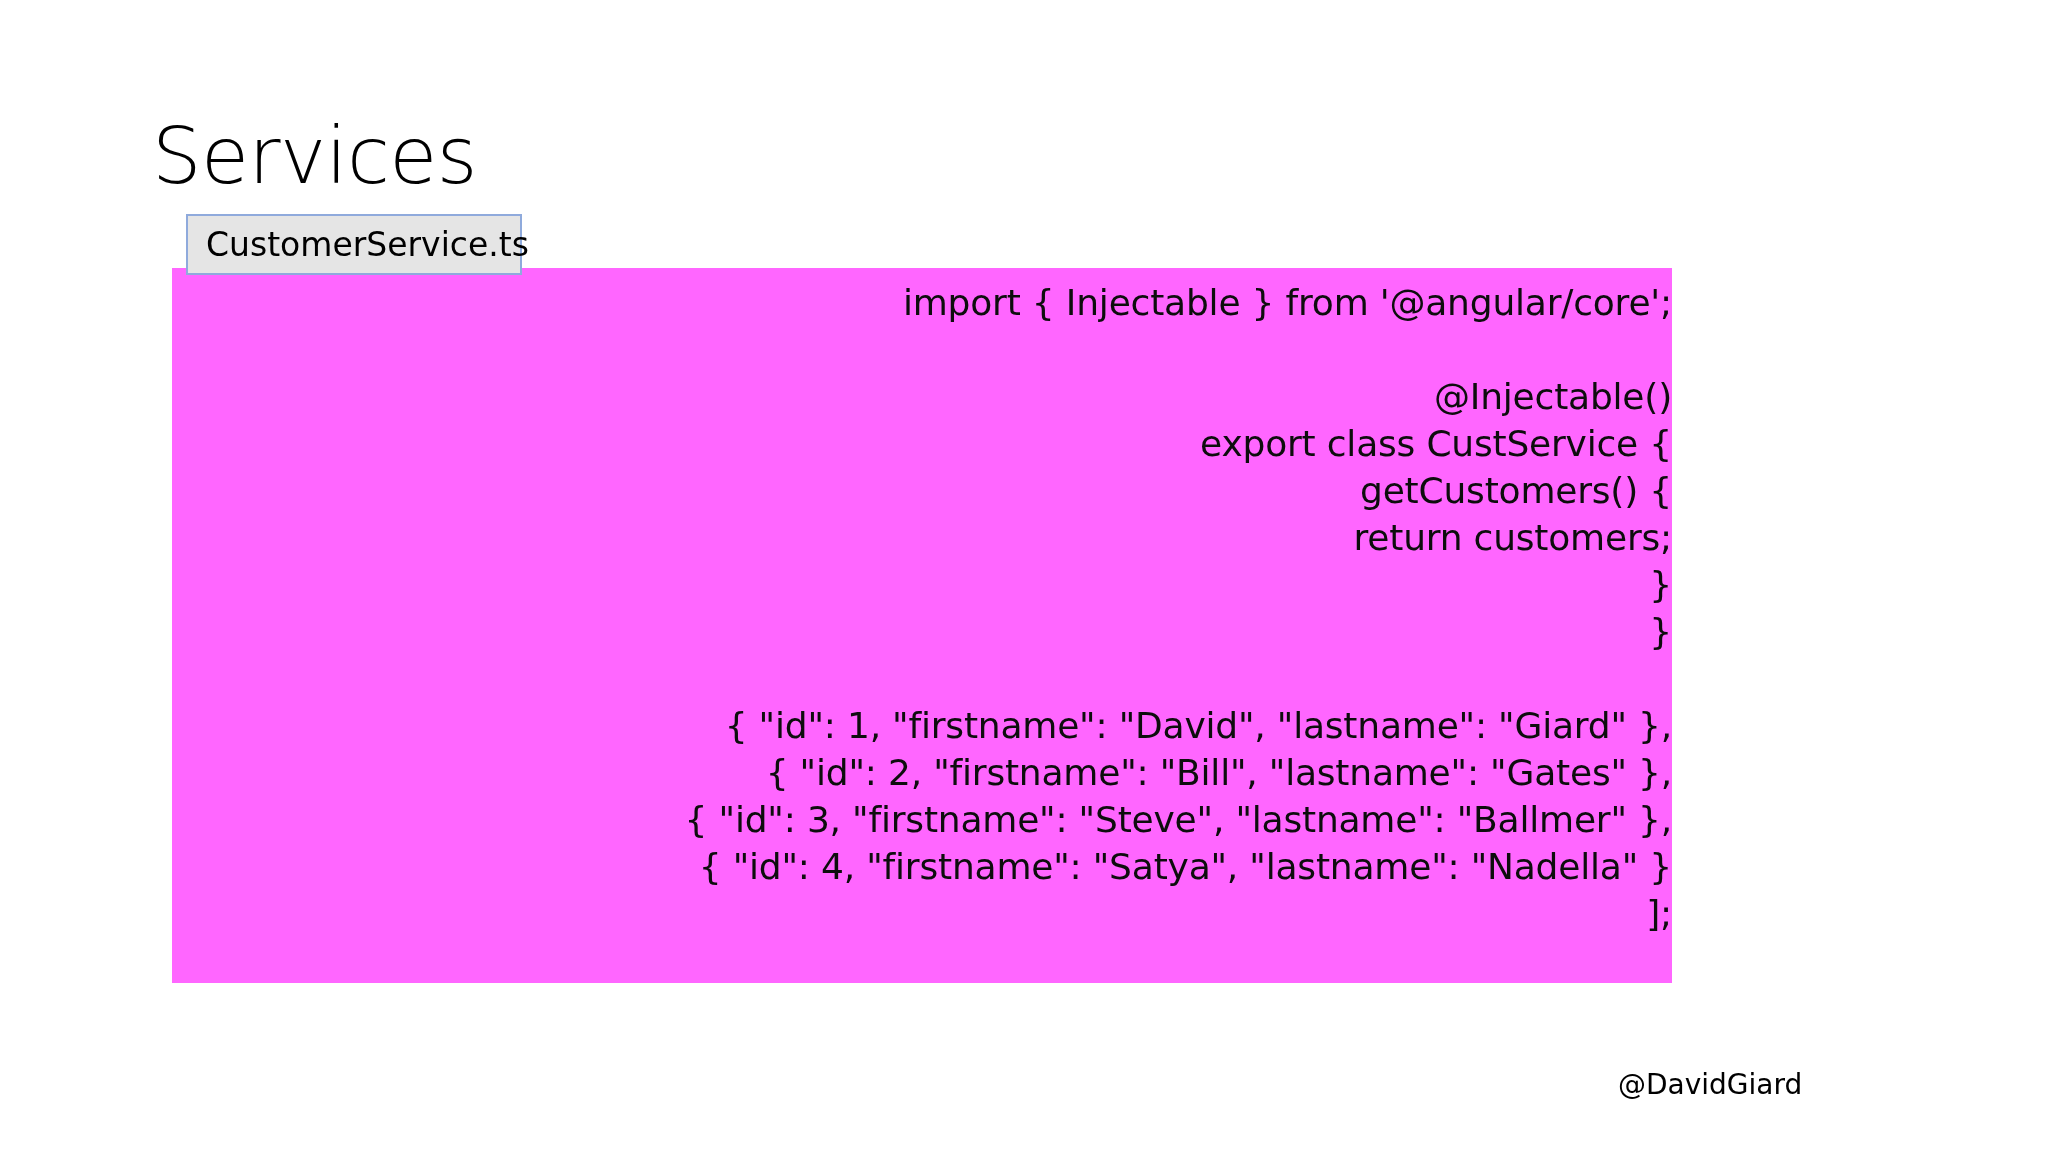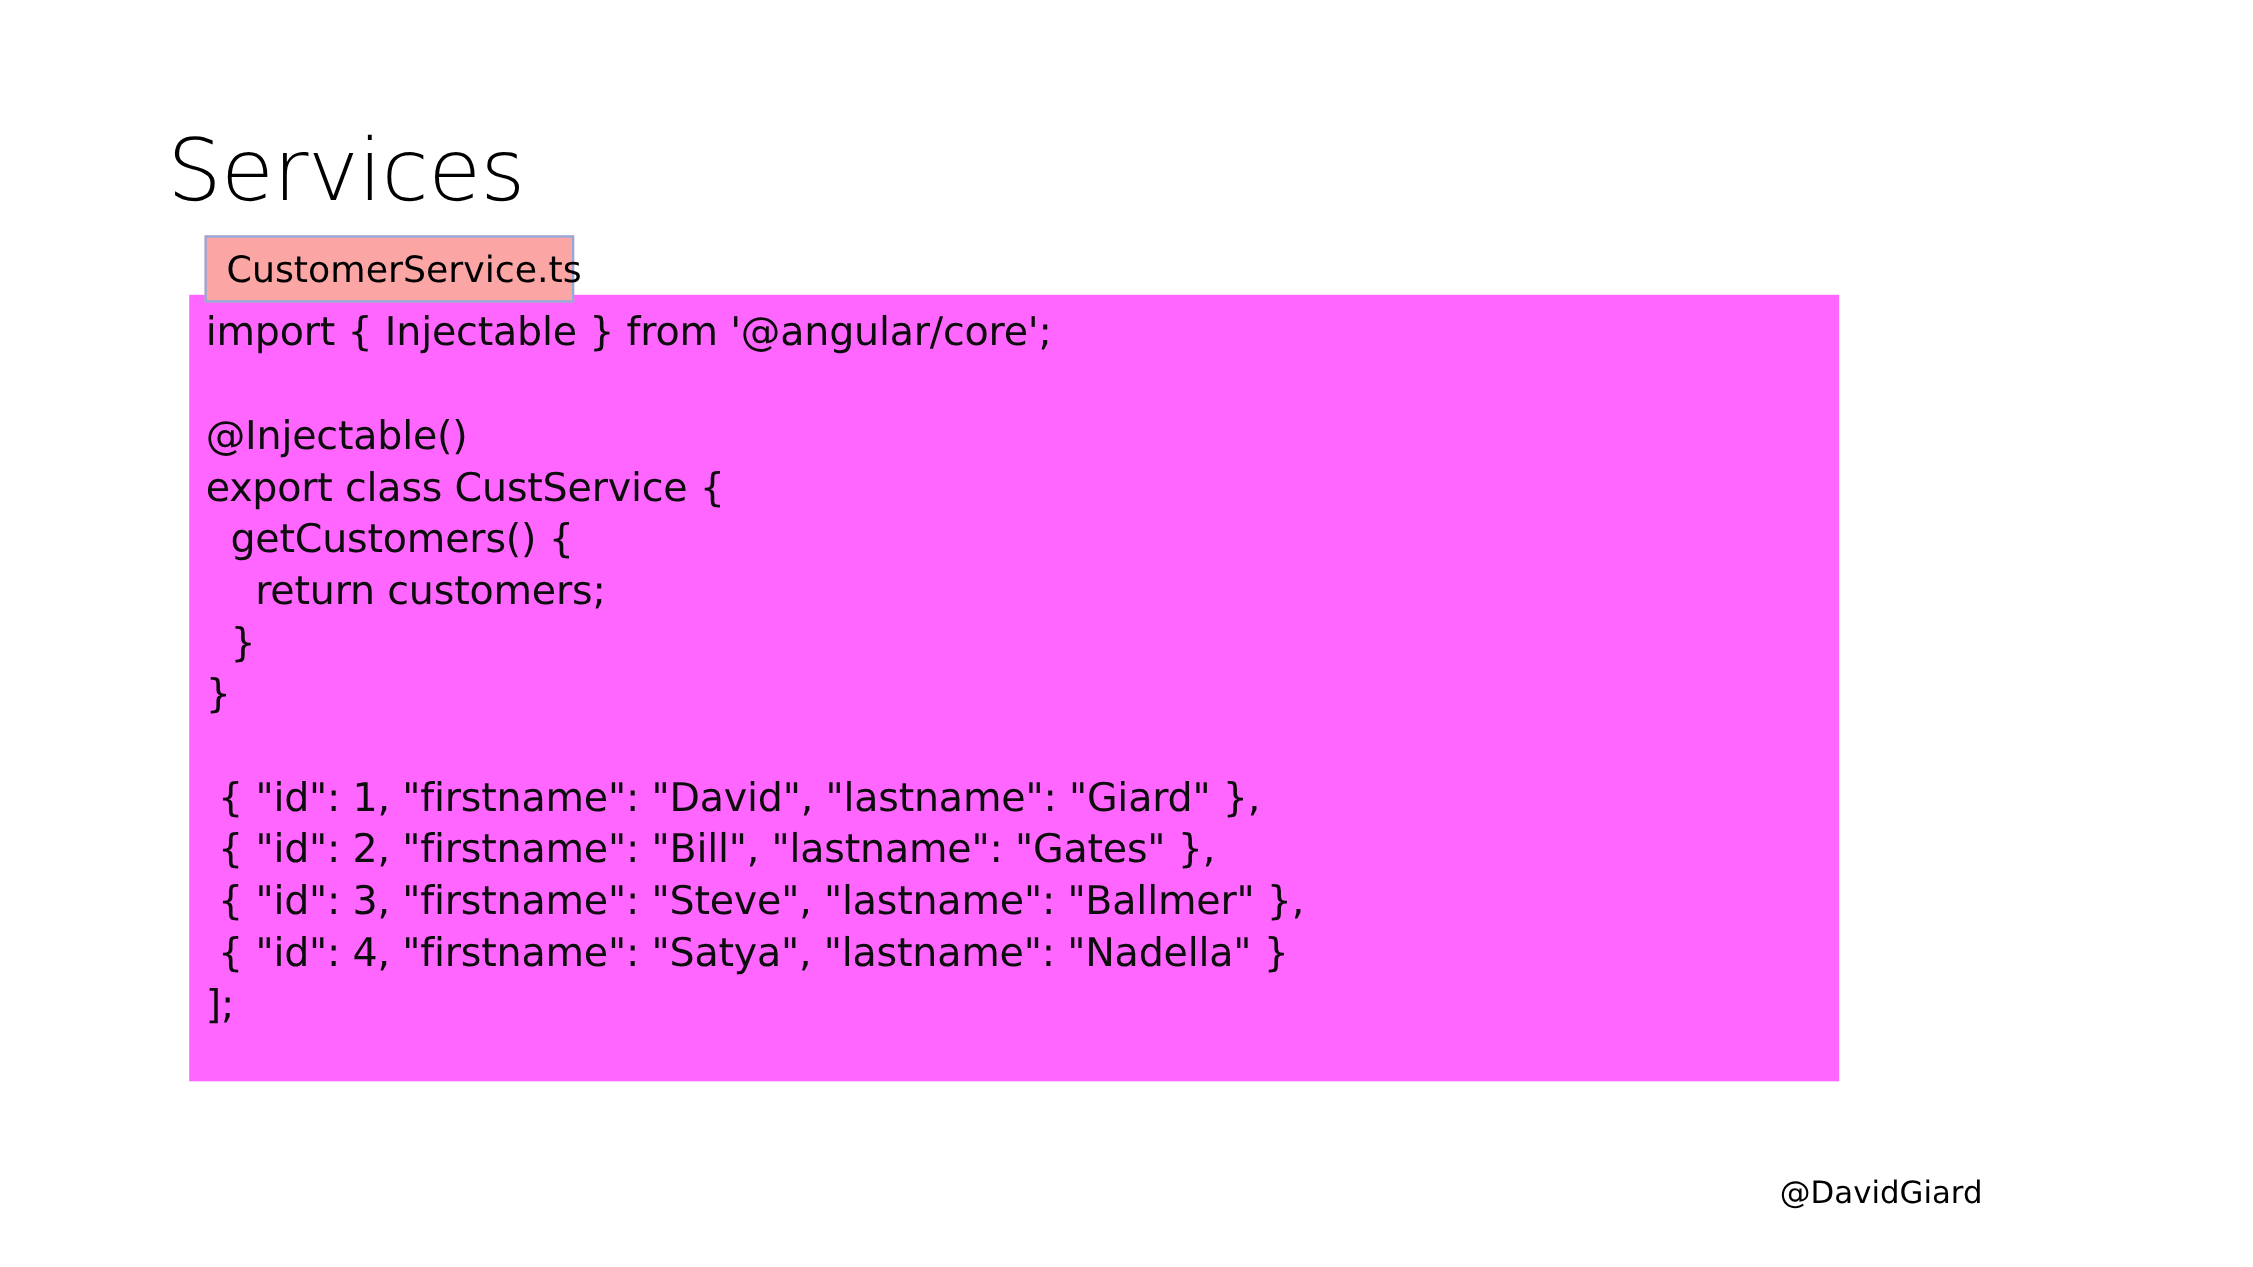--- a/index.html
+++ b/index.html
@@ -71,20 +71,21 @@
     background: #ff66ff;
     z-index: 1;
     overflow: hidden;
   }
 
   #code-lines {
     position: absolute;
     left: 15px;
     top: 11px;
     right: 0;
+    text-align: right;
   }
 
   .code-line {
     font-family: "DejaVu Sans", sans-serif;
     font-size: 36px;
     font-weight: 400;
     color: #0d0d0d;
     line-height: 47px;
     height: 47px;
     white-space: pre;
@@ -107,21 +108,21 @@
     line-height: 1.1;
   }
 </style>
 </head>
 <body>
 
 <div id="slide" style="background: rgb(255, 255, 255);">
 
   <div id="slide-title">Services</div>
 
-  <div id="file-tab" style="border-color: rgb(143, 170, 220); background: #fca5a5;">
+  <div id="file-tab" style="border-color: rgb(143, 170, 220); background: #e5e5e5;">
     <span id="file-tab-label">CustomerService.ts</span>
   </div>
 
   <div id="code-block" style="background: rgb(255, 102, 255);">
     <div id="code-lines" style="color: rgb(13, 13, 13);">
         <div class="code-line">import { Injectable } from '@angular/core';</div>
         <div class="code-line blank">&nbsp;</div>
         <div class="code-line">@Injectable()</div>
         <div class="code-line">export class CustService {</div>
         <div class="code-line">  getCustomers() {</div>

